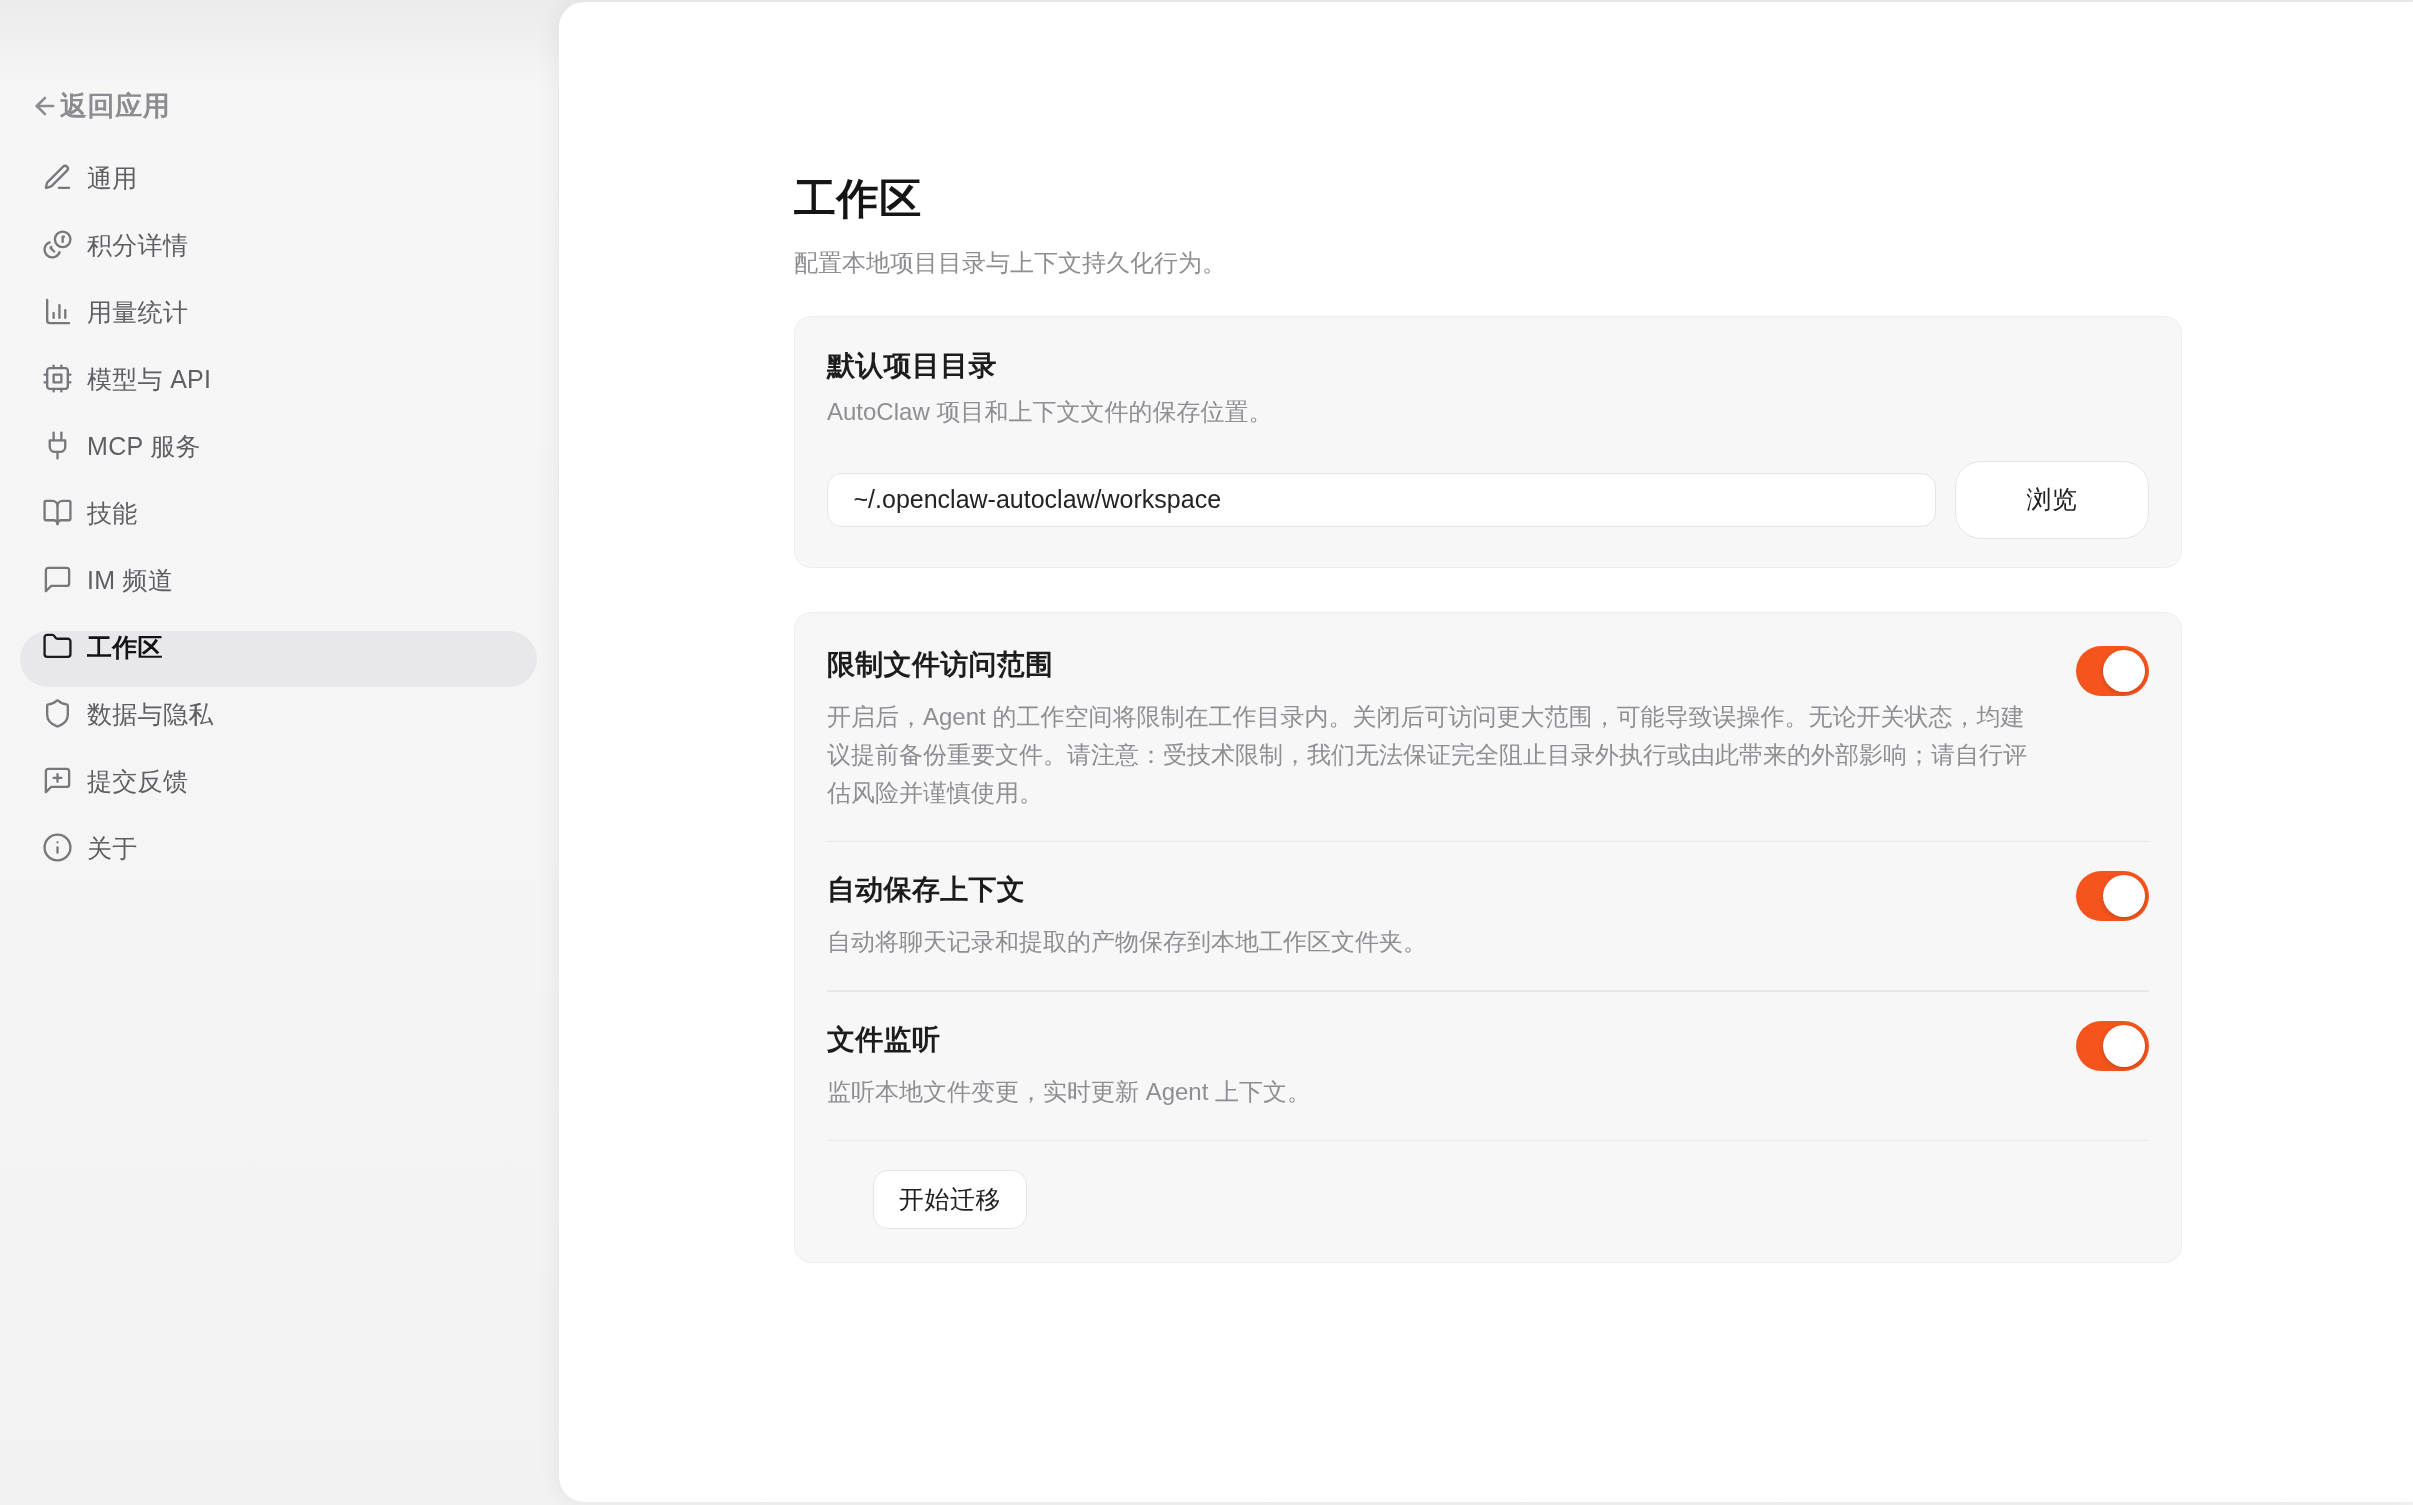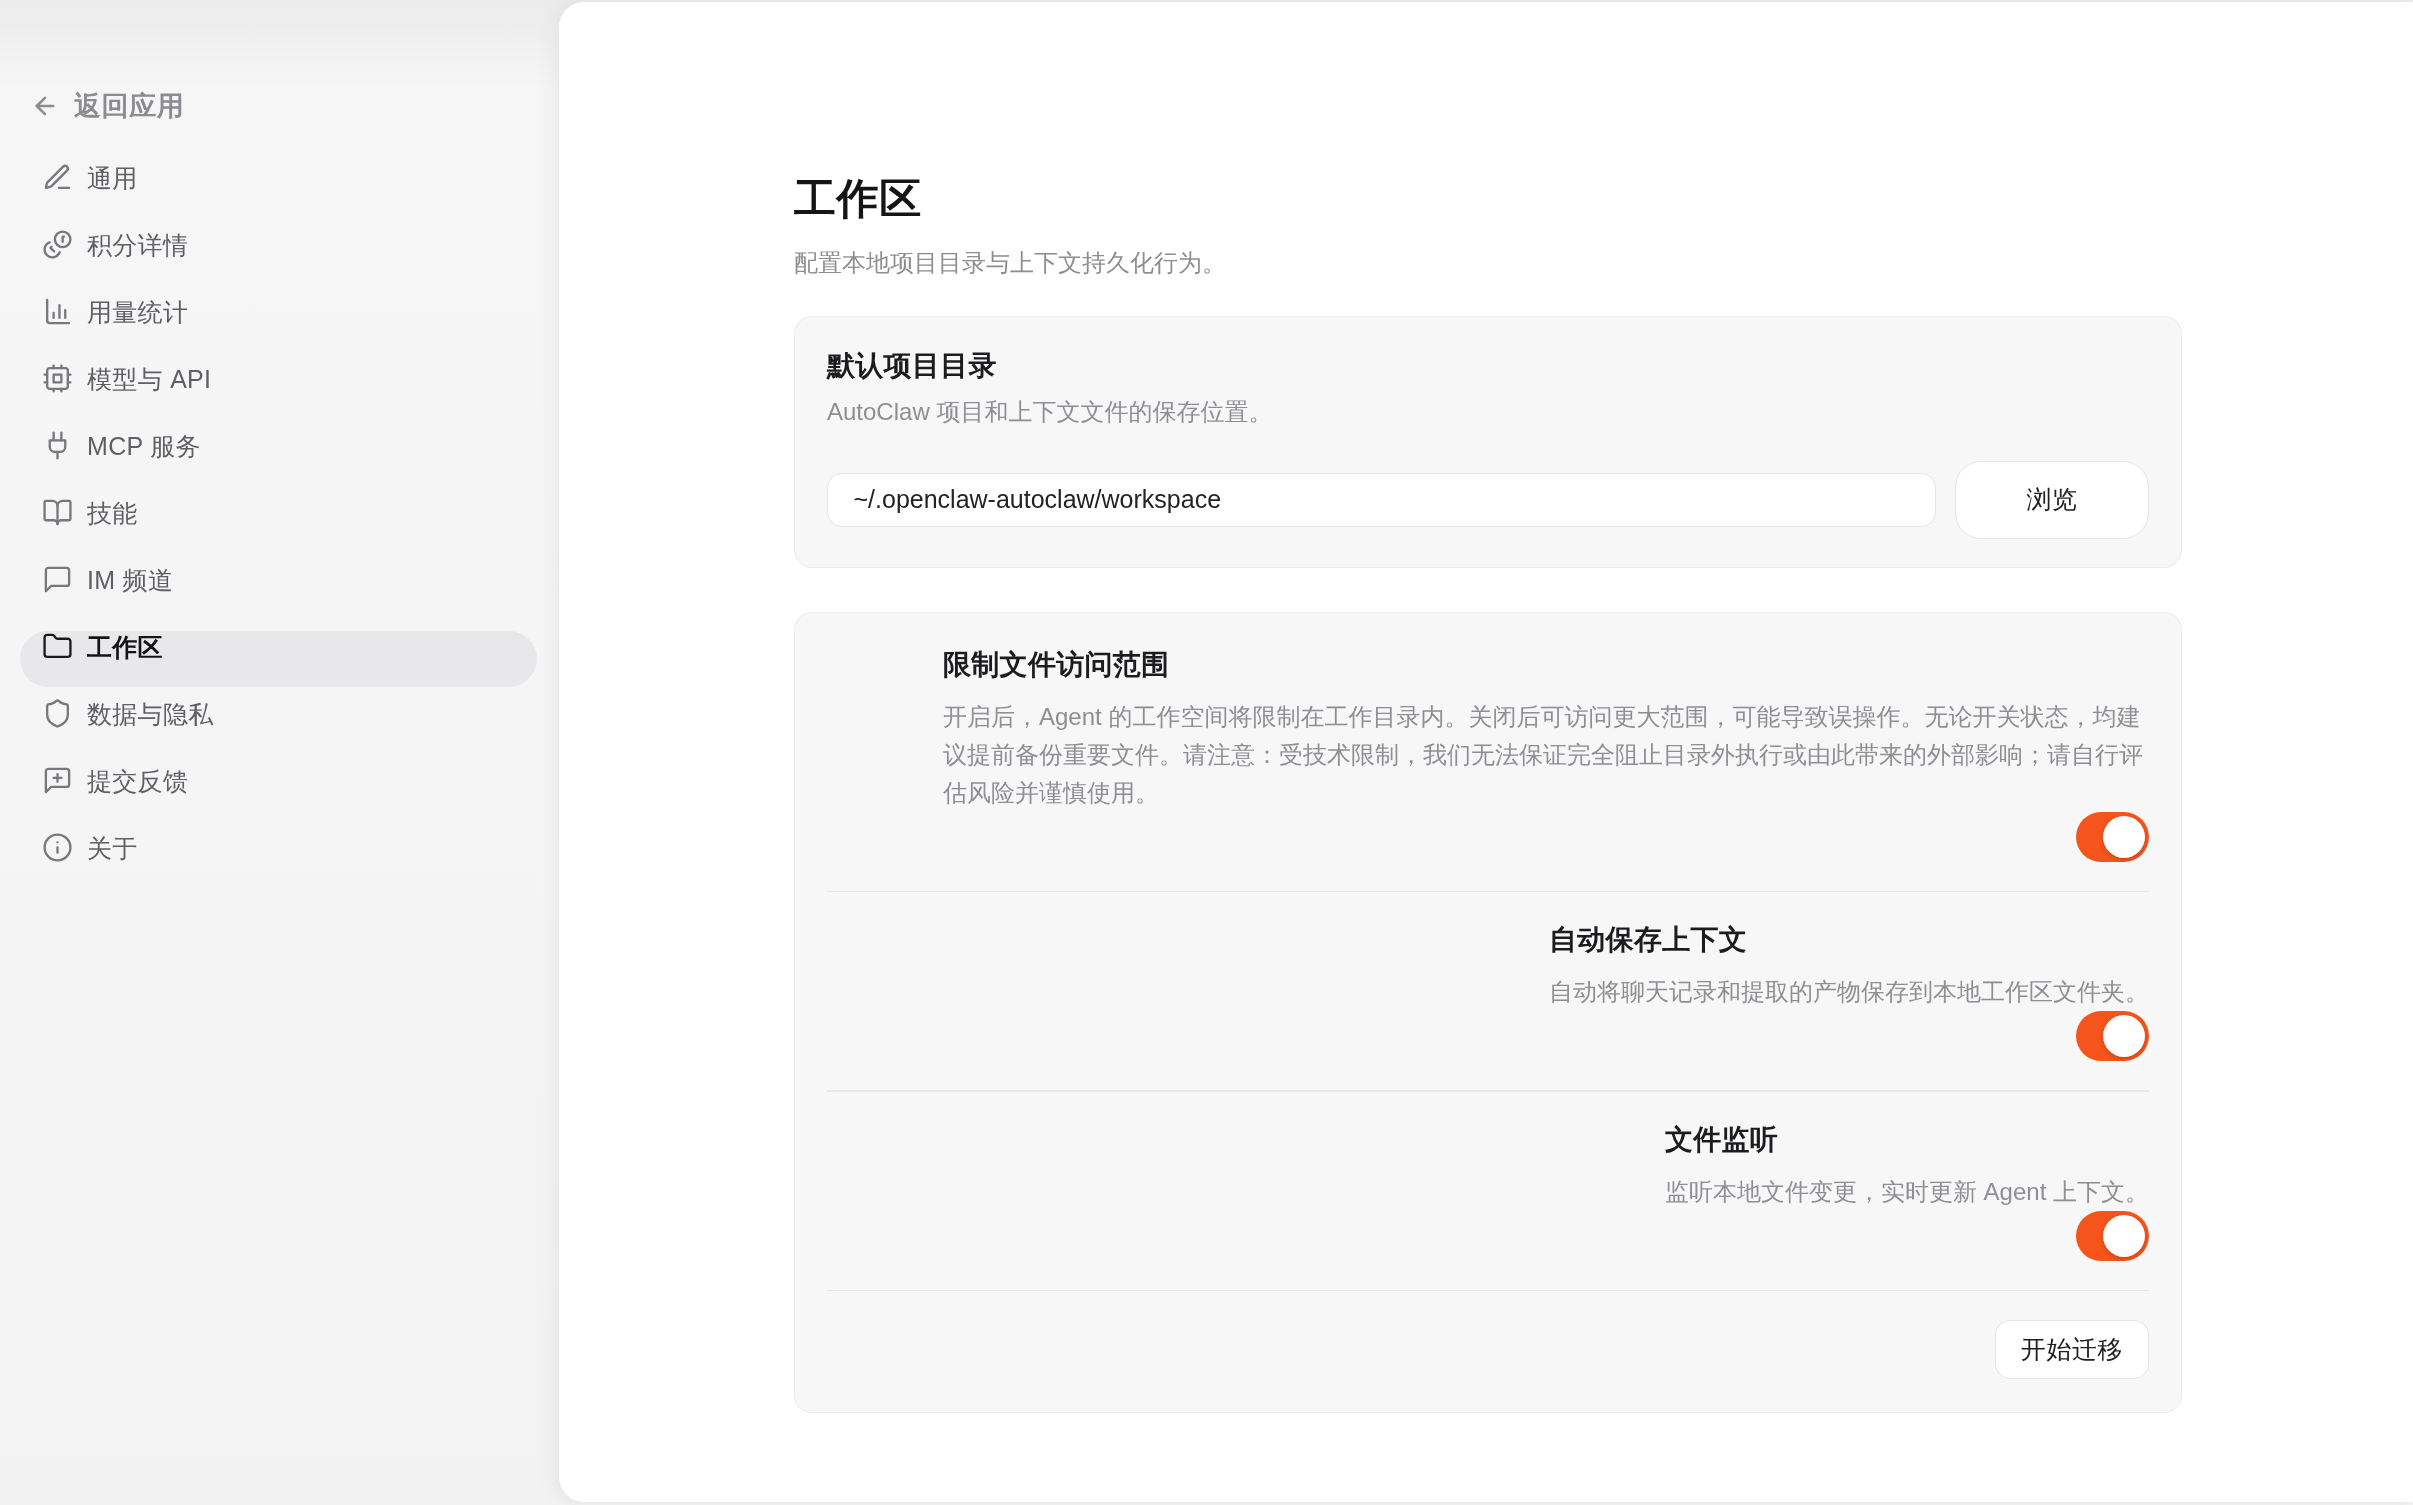--- a/index.html
+++ b/index.html
@@ -13,21 +13,21 @@
     width: 2413px; height: 1505px;
     background: linear-gradient(180deg, #ebebec 0%, #f6f6f7 6%, #f5f5f6 55%, #f2f2f3 100%);
   }
 
   
   .sidebar {
     position: absolute; left: 0; top: 0; width: 558px; height: 100%;
   }
   .back-row {
     position: absolute; left: 31px; top: 88px;
-    display: flex; align-items: center; gap: 15px;
+    display: flex; align-items: center; gap: 1px;
     color: #8b8b90; cursor: pointer;
   }
   .back-row svg { width: 28px; height: 28px; }
   .back-label { font-size: 27px; font-weight: 700; letter-spacing: 0.6px; }
 
   .nav { position: absolute; left: 0; top: 162px; right: 0; }
   .nav-item {
     display: flex; align-items: flex-start;
     height: 56px; margin: 0 21.5px 11px 20px;
     padding-left: 22px; gap: 14px;
@@ -81,21 +81,21 @@
     border: 1.2px solid #e5e5e8;
     border-radius: 26px;
     font-family: "Liberation Sans", "DejaVu Sans", sans-serif;
     font-size: 25px; color: #202023; font-weight: 500;
     cursor: pointer;
     letter-spacing: 0.6px;
   }
   .browse-btn { width: 194px; height: 78px; margin-left: 19px; flex: 0 0 auto; }
 
   .settings-card { margin-top: 44px; padding: 4.6px 32px; }
-  .row { display: flex; align-items: flex-end; padding: 29px 0; flex-direction: column; }
+  .row { display: flex; align-items: flex-start; padding: 29px 0; }
   .row-text { flex: 1; max-width: 1206px; }
   .row-title { font-size: 28px; font-weight: 600; color: #1c1c1e; letter-spacing: 0.3px; }
   .row-desc { margin-top: 14px; font-size: 24px; line-height: 38px; color: #8e8e93; }
   .divider { height: 1.2px; background: #e8e8ea; }
 
   .toggle {
     position: relative;
     width: 73px; height: 50px; border-radius: 25px;
     background: var(--color-accent, #F5541C);
     margin-left: 46px; flex: 0 0 auto; cursor: pointer;

